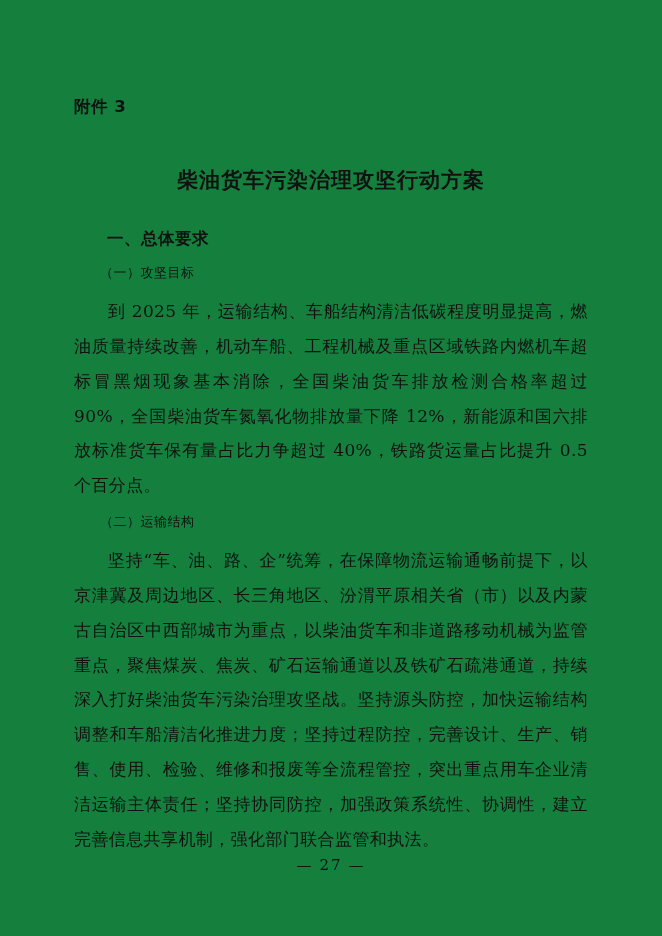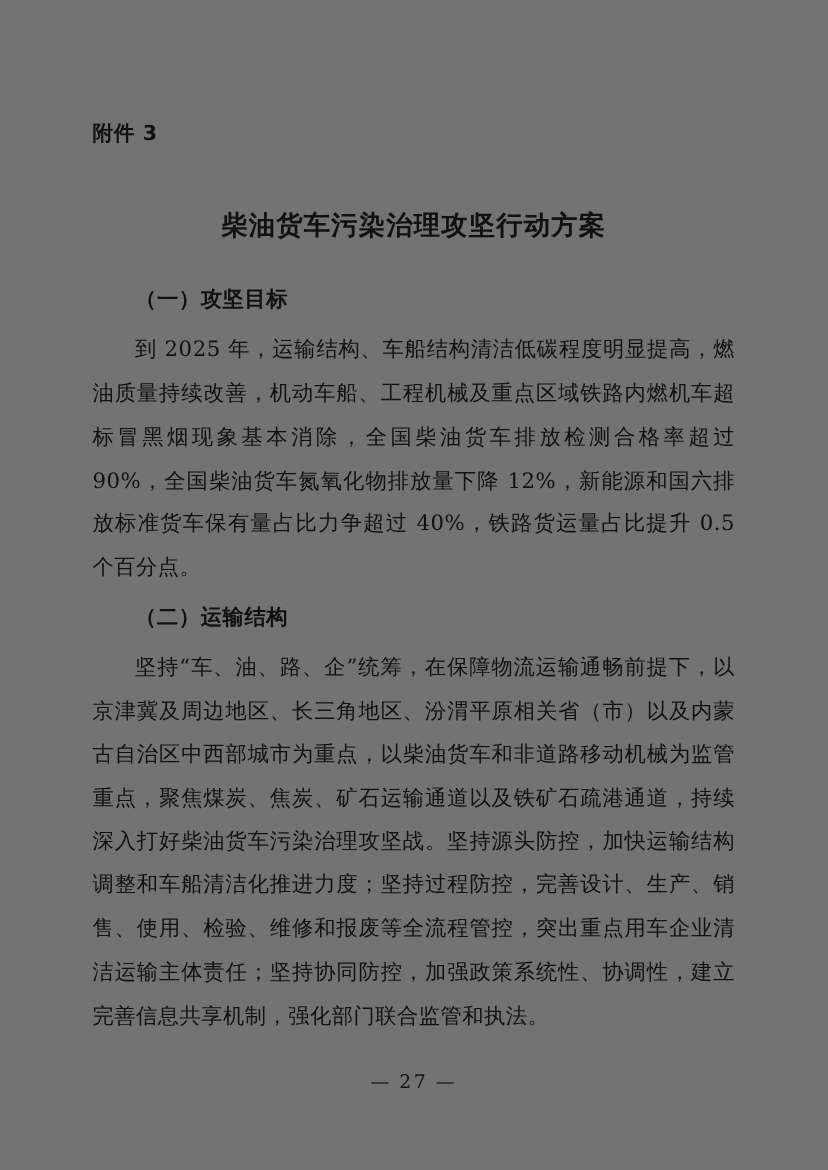--- a/index.html
+++ b/index.html
@@ -13,21 +13,21 @@
     font-family: "DejaVu Serif", "Liberation Serif", serif;
     color: #111111;
     overflow: hidden;
   }
   .page {
     position: relative;
     width: 662px;
     height: 936px;
     box-sizing: border-box;
     padding: 96px 74px 40px 74px;
-    background: #737373;
+    background: #15803d;
   }
   .attachment-label {
     font-family: "DejaVu Sans", "Liberation Sans", sans-serif;
     font-size: 16.5px;
     font-weight: 700;
     letter-spacing: 0.5px;
     color: #111;
     margin: 0 0 48px 0;
   }
   .doc-title {
@@ -42,22 +42,22 @@
   .heading-1 {
     font-family: "DejaVu Sans", "Liberation Sans", sans-serif;
     font-size: 16.5px;
     font-weight: 700;
     text-indent: 2em;
     margin: 0 0 14px 0;
     letter-spacing: 0.5px;
   }
   .heading-2 {
     font-family: "DejaVu Serif", "Liberation Serif", serif;
-    font-size: 17px;
-    font-weight: 700;
+    font-size: 13px;
+    font-weight: 400;
     text-indent: 2em;
     margin: 0 0 12px 0;
     letter-spacing: 0.5px;
   }
   .body-para {
     font-size: 17px;
     line-height: 2.05;
     text-indent: 2em;
     text-align: justify;
     text-justify: inter-ideograph;
@@ -80,20 +80,21 @@
 </style>
 </head>
 <body>
 
 <div class="page">
 
   <div class="attachment-label">附件 3</div>
 
   <h1 class="doc-title">柴油货车污染治理攻坚行动方案</h1>
 
+  <div class="heading-1">一、总体要求</div>
 
   <div class="heading-2">（一）攻坚目标</div>
 
   <p class="body-para">到 2025 年，运输结构、车船结构清洁低碳程度明显提高，燃油质量持续改善，机动车船、工程机械及重点区域铁路内燃机车超标冒黑烟现象基本消除，全国柴油货车排放检测合格率超过 90%，全国柴油货车氮氧化物排放量下降 12%，新能源和国六排放标准货车保有量占比力争超过 40%，铁路货运量占比提升 0.5 个百分点。</p>
 
   <div class="heading-2">（二）运输结构</div>
 
   <p class="body-para">坚持“车、油、路、企”统筹，在保障物流运输通畅前提下，以京津冀及周边地区、长三角地区、汾渭平原相关省（市）以及内蒙古自治区中西部城市为重点，以柴油货车和非道路移动机械为监管重点，聚焦煤炭、焦炭、矿石运输通道以及铁矿石疏港通道，持续深入打好柴油货车污染治理攻坚战。坚持源头防控，加快运输结构调整和车船清洁化推进力度；坚持过程防控，完善设计、生产、销售、使用、检验、维修和报废等全流程管控，突出重点用车企业清洁运输主体责任；坚持协同防控，加强政策系统性、协调性，建立完善信息共享机制，强化部门联合监管和执法。</p>
 
   <div class="page-footer">

